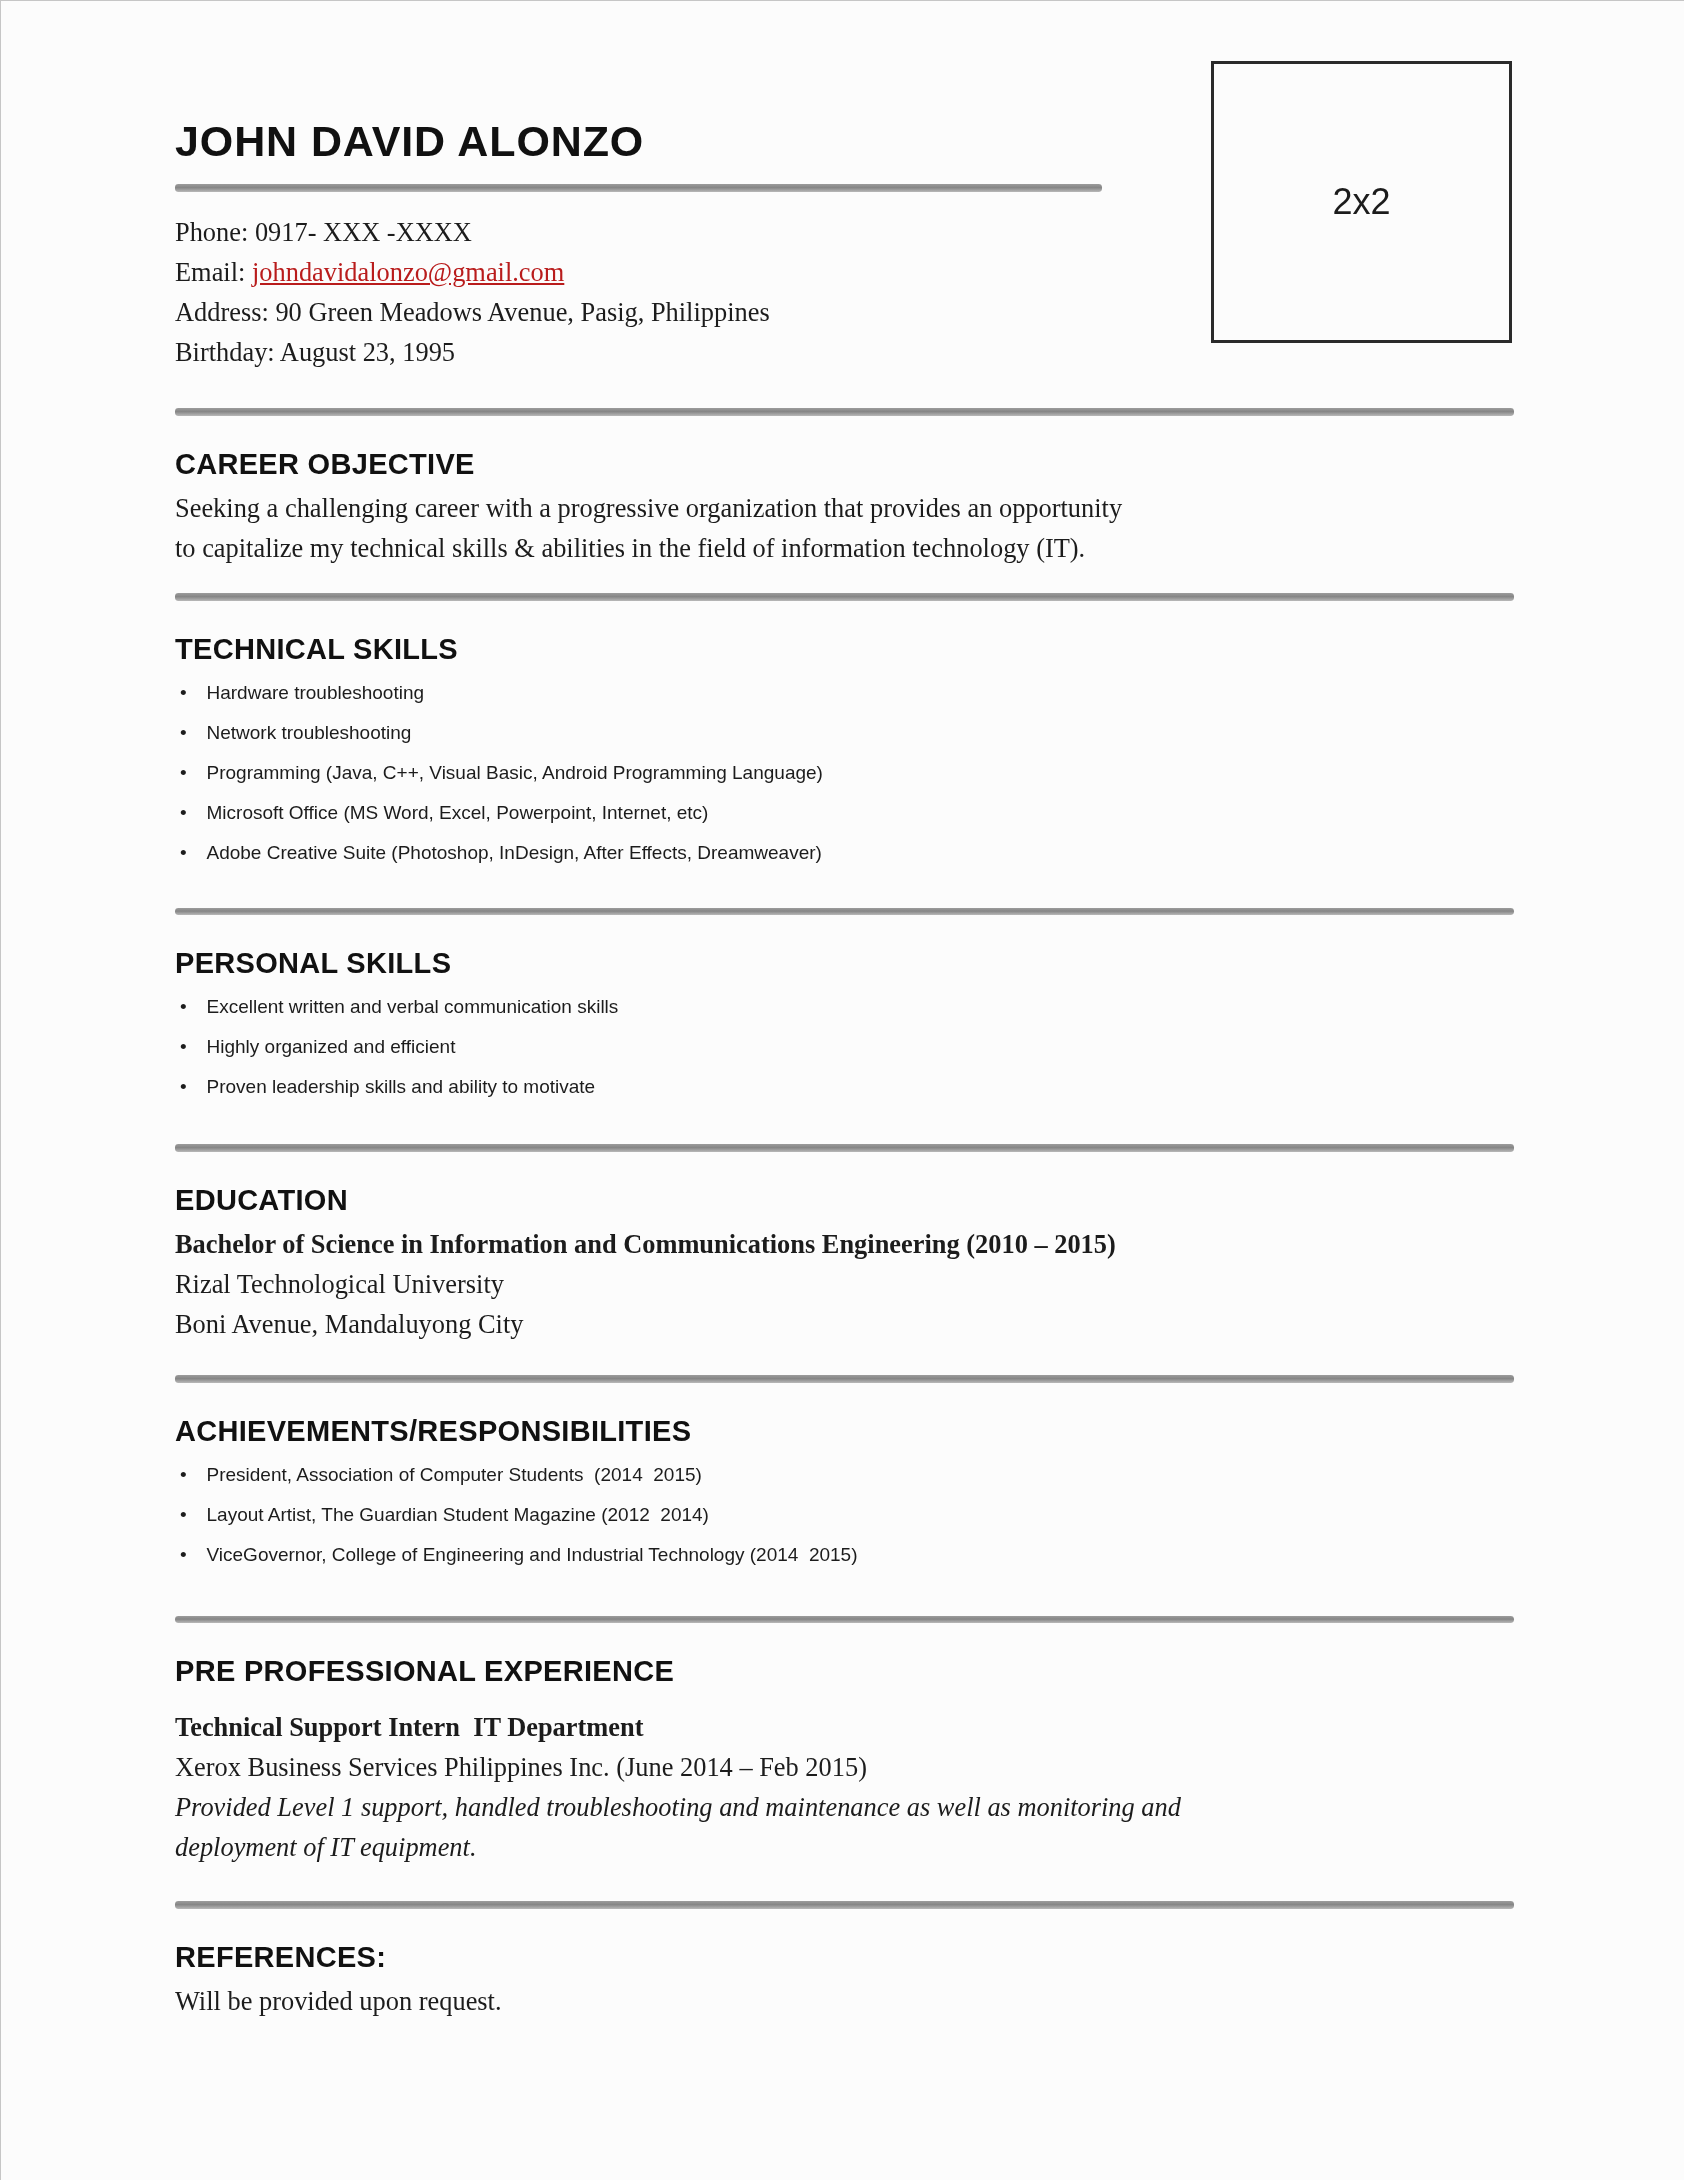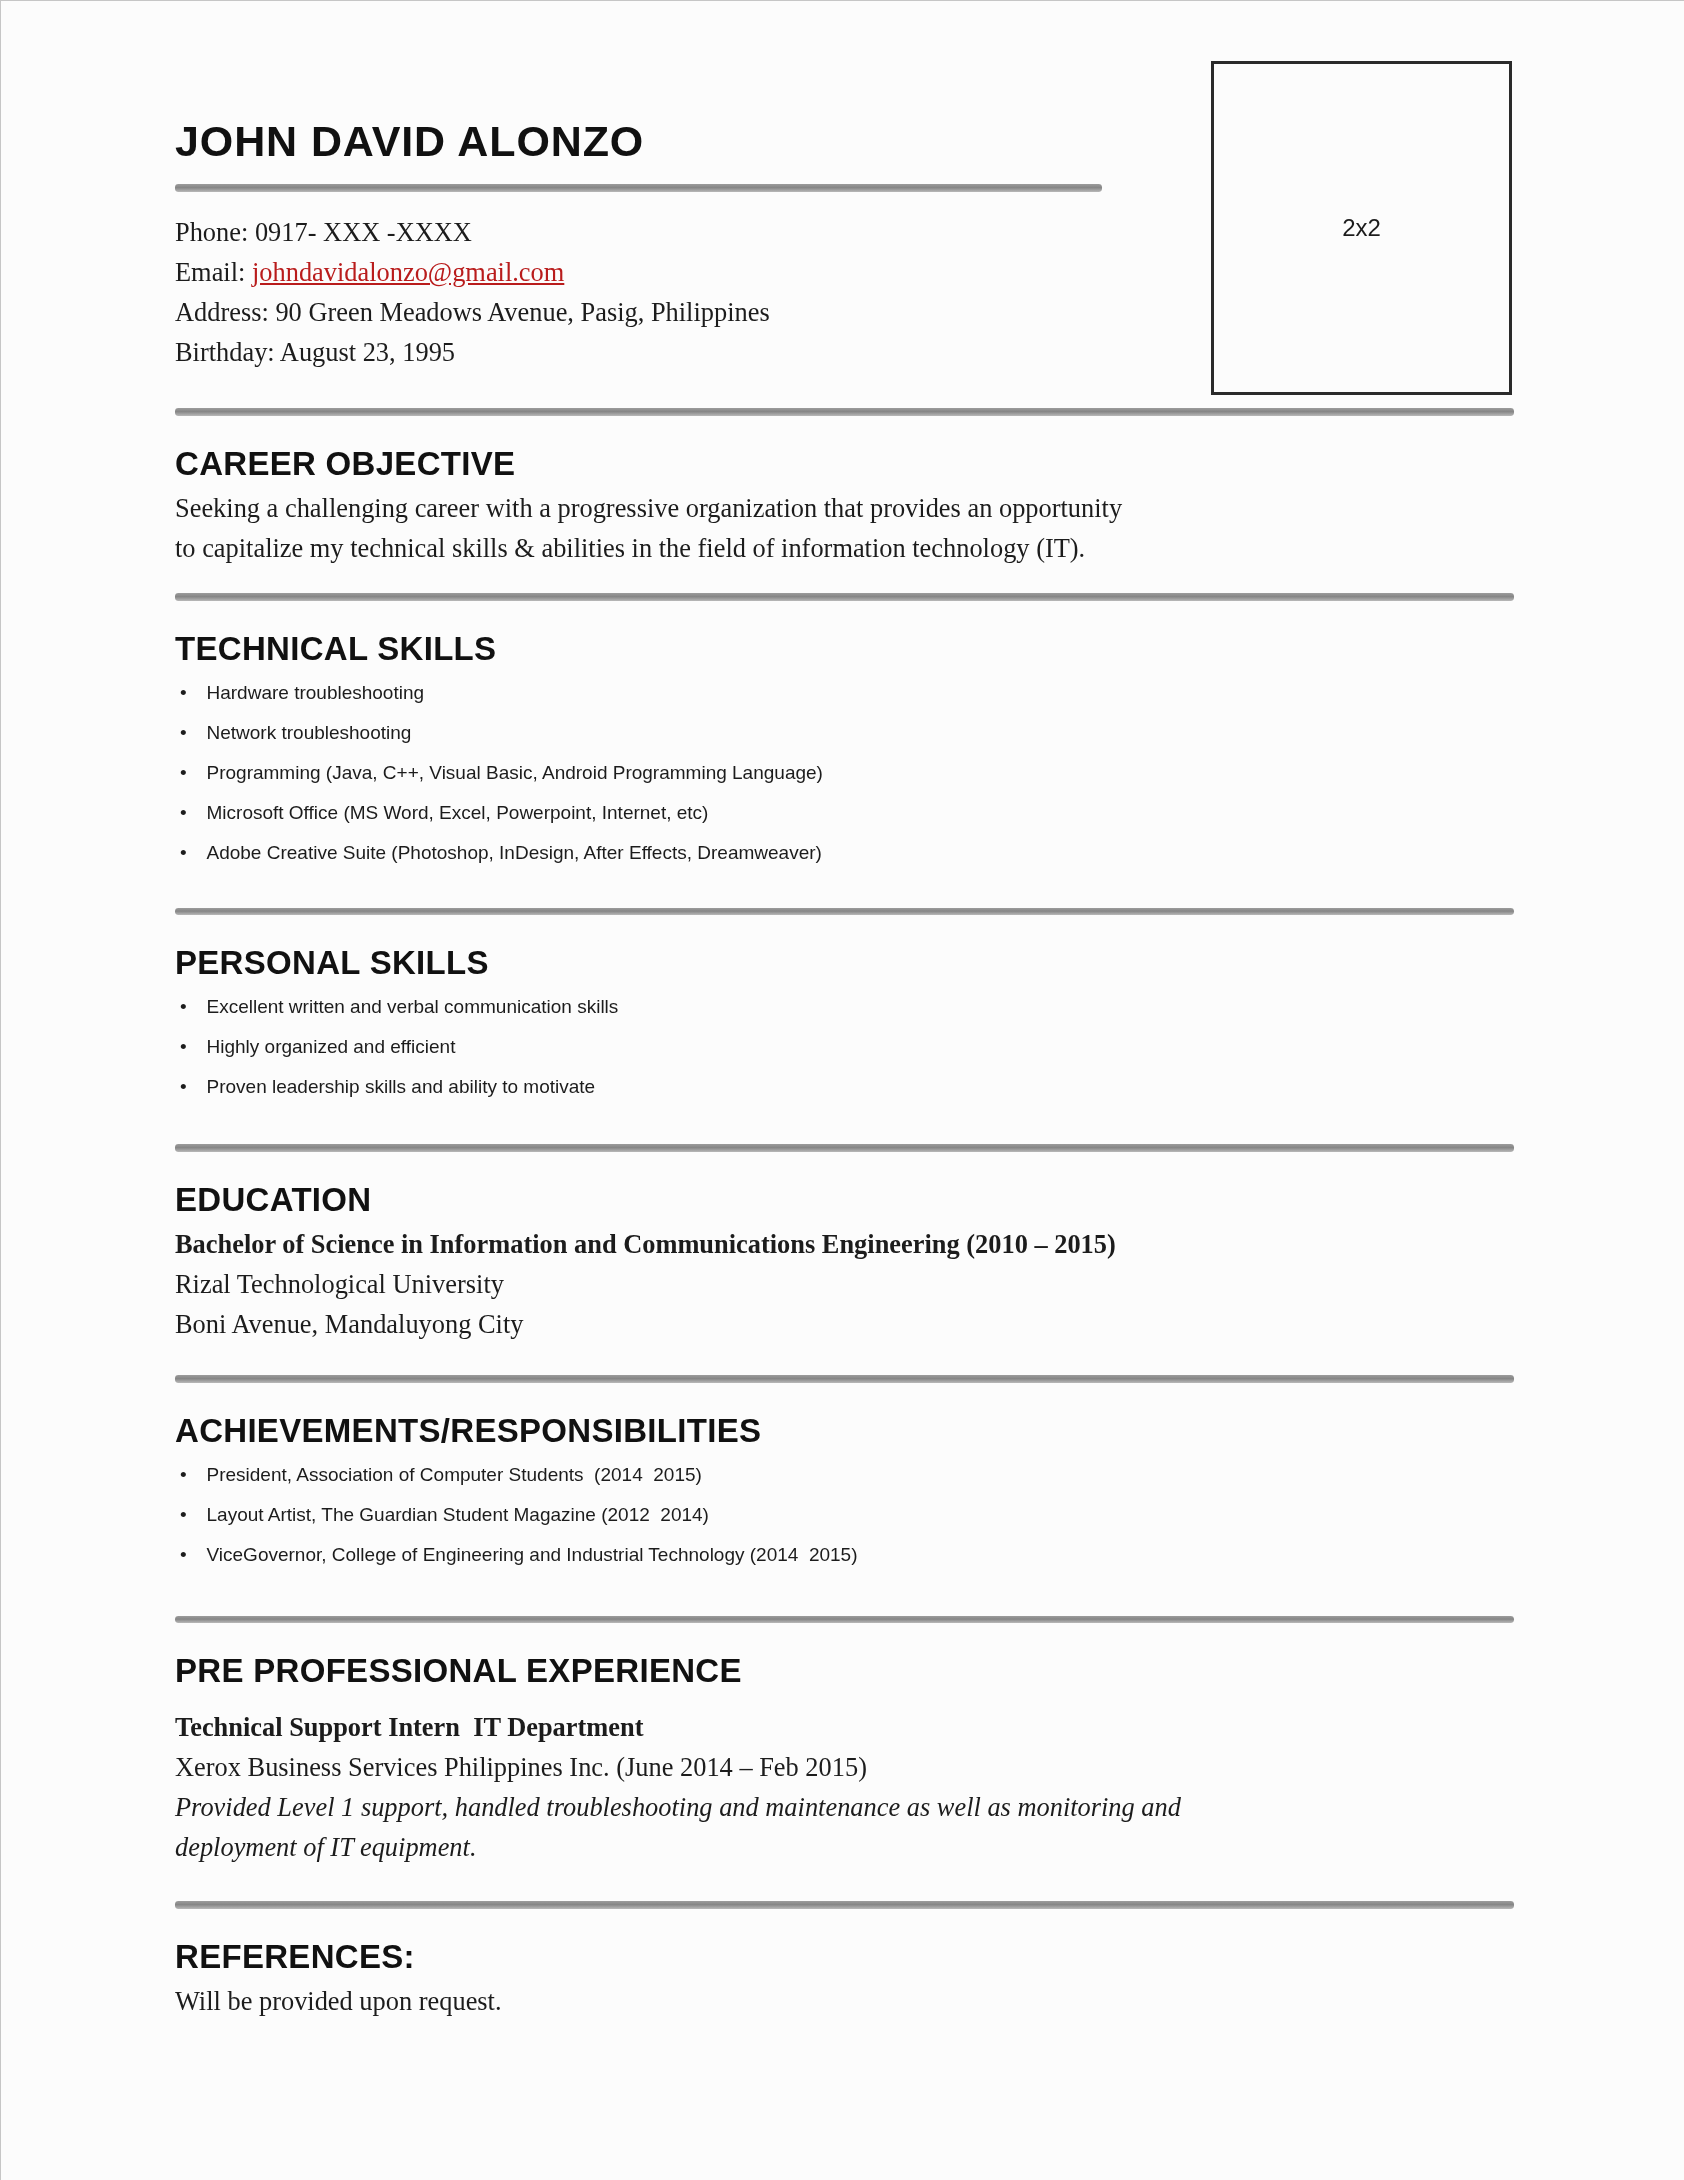--- a/index.html
+++ b/index.html
@@ -36,21 +36,21 @@
   .mt-d5 { margin-top:31.5px; }
   .mt-d6 { margin-top:41px; }
   .mt-d7 { margin-top:34px; }
 
   .contact { margin-top:20.4px; }
   .line { font-size:26.4px; line-height:40px; white-space:pre-wrap;font-family:Liberation Serif, serif; }
   a.email { text-decoration:underline; cursor:pointer; }
 
   h2 {
     margin:31px 0 6.8px 0;
-    font-size:33px; line-height:34px;
+    font-size:29px; line-height:34px;
     font-weight:700; letter-spacing:0.3px;
     color:#111;
   }
 
   ul.bullets { list-style:none; margin:0; padding:0; }
   ul.bullets li {
     position:relative;
     padding-left:31.5px;
     font-size:19px; line-height:40px;
     white-space:pre-wrap;
@@ -60,26 +60,26 @@
   .mt-ul12 { margin-top:10.2px; }
   .mt-8 { margin-top:19px; }
   .mt-4 { margin-top:3.4px; }
 
   .bold { font-weight:700; }
   .italic { font-style:italic; }
 
   .photo-box {
     position:absolute;
     left:1210px; top:60px;
-    width:301px; height:334px;
+    width:301px; height:282px;
     box-sizing:border-box;
     border:3.4px solid #2a2a2a;
     background:#fcfcfc;
     display:flex; align-items:center; justify-content:center;
-    font-size:24px; color:#1c1c1c;
+    font-size:36px; color:#1c1c1c;
   }
 </style>
 </head>
 <body>
 
 <div class="page">
 
   <div class="photo-box">
     <span>2x2</span>
   </div>

